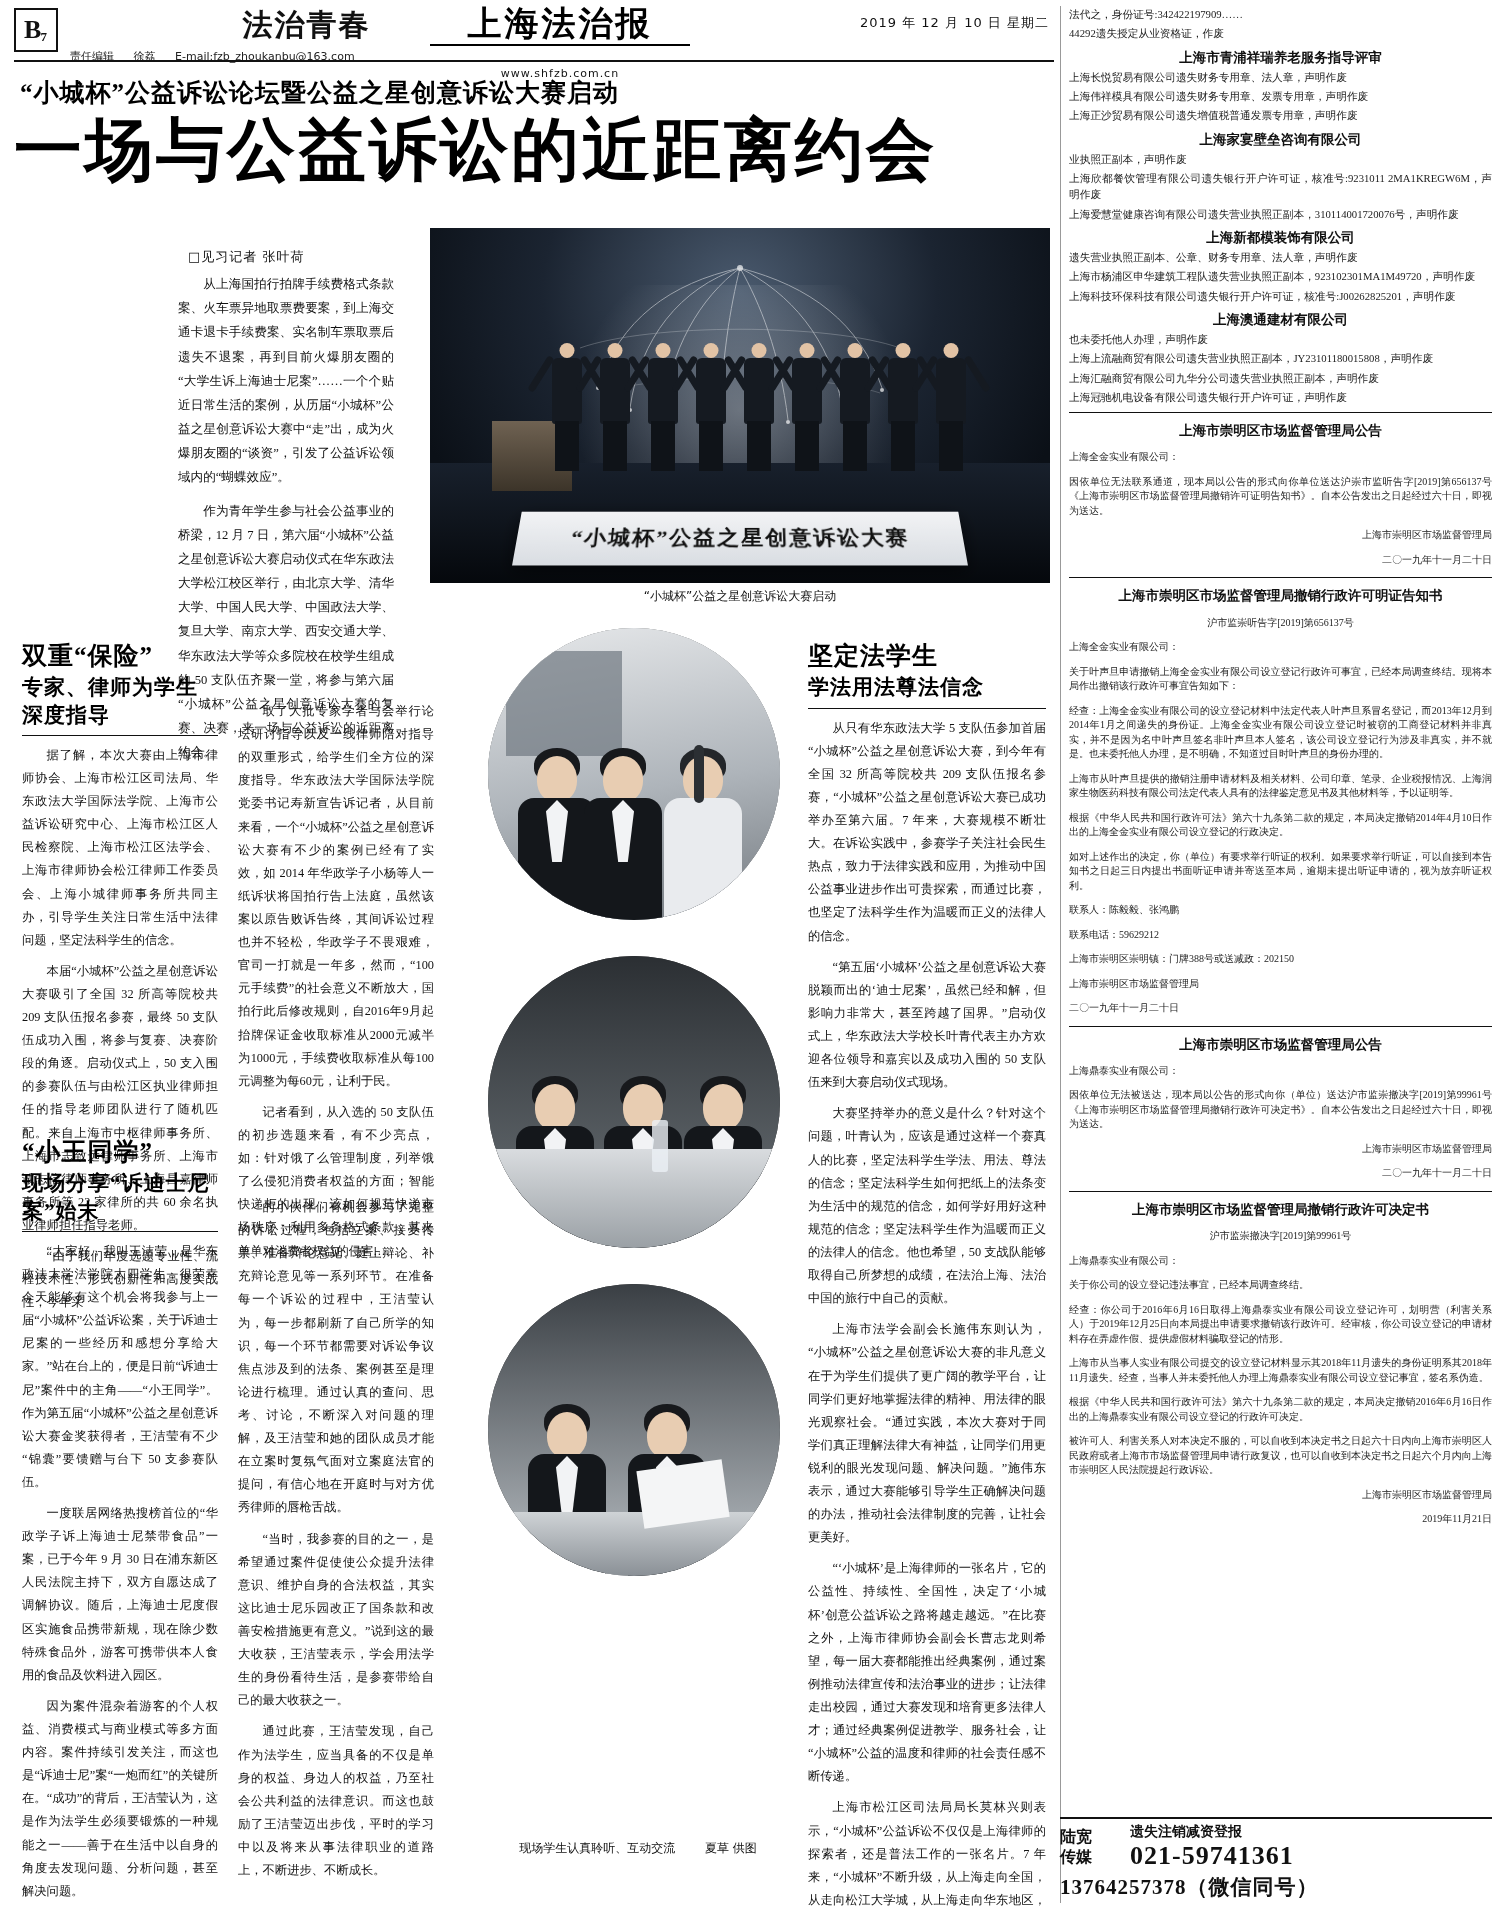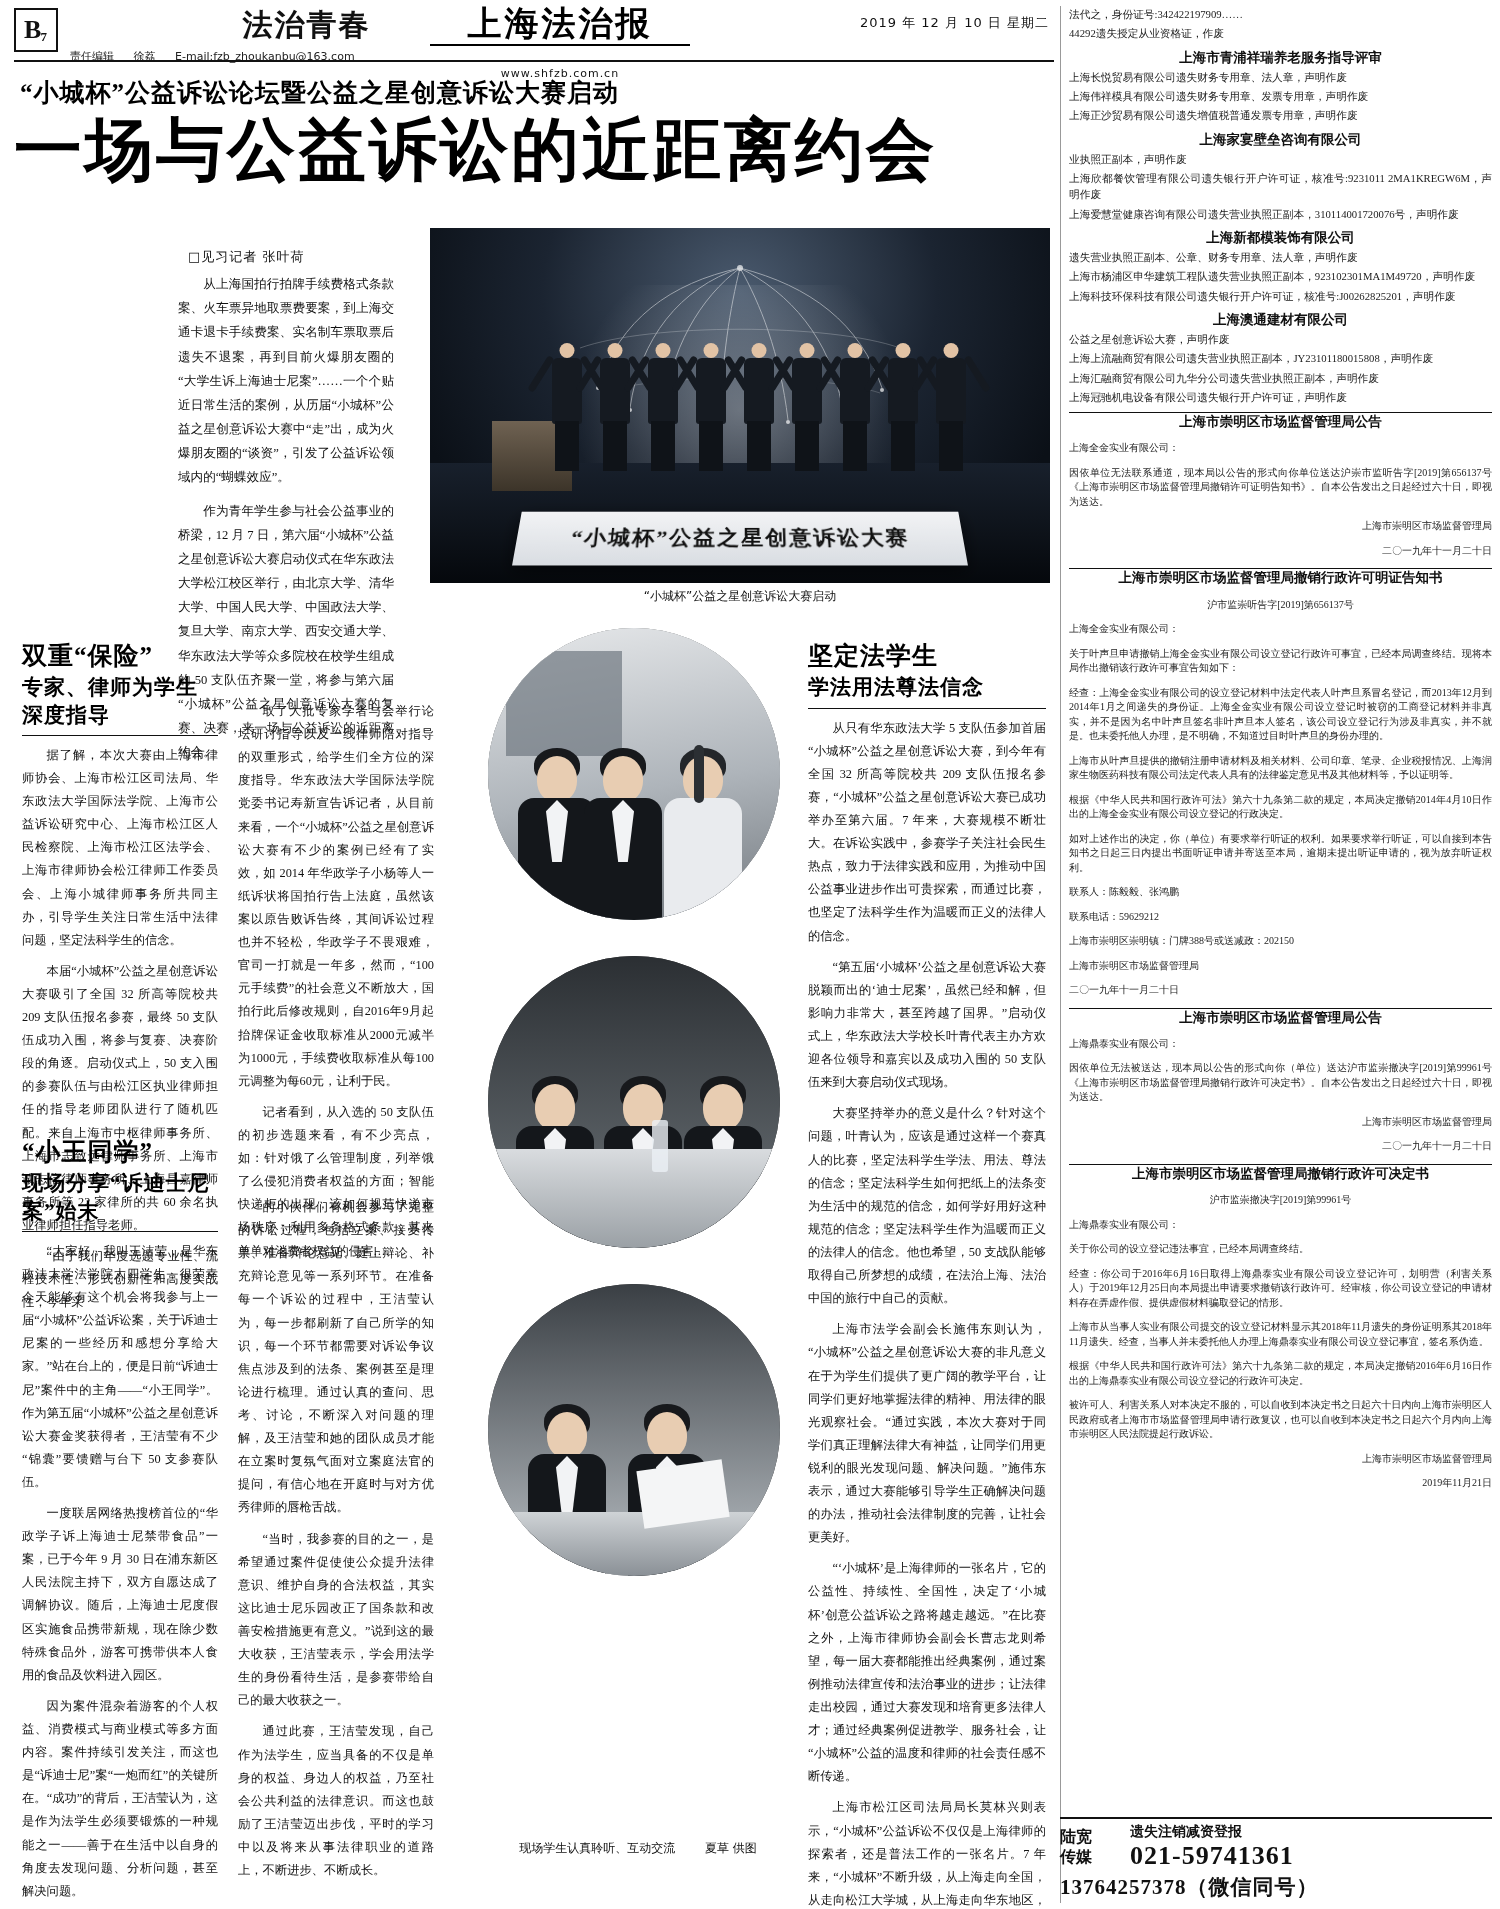--- a/index.html
+++ b/index.html
@@ -84,21 +84,21 @@
   
   .rail {
     position:absolute; left:1060px; top:6px; width:432px; height:1897px;
     border-left:1px solid #999;
     padding-left:8px;
   }
   .rail-block { margin-bottom:7px; }
   .rail-head {
     font-family:"Liberation Serif",serif; font-weight:bold;
     font-size:13.5px; line-height:1.35; text-align:center;
-    border-top:1.5px solid #111; padding-top:0; margin-bottom:2px;
+    border-top:1.5px solid #111; padding-top:9px; margin-bottom:2px;
   }
   .rail-head.plain { border-top:none; padding-top:0; }
   .rail-body {
     font-family:"Liberation Serif",serif;
     font-size:10.7px; line-height:1.52; text-align:justify; color:#1a1a1a;
   }
   .rail-body p { margin:0 0 3px 0; }
   .rail-right { text-align:right; }
   .rail-center { text-align:center; }
 
@@ -531,21 +531,21 @@
       <div class="rail-body">
         <p>遗失营业执照正副本、公章、财务专用章、法人章，声明作废</p>
         <p>上海市杨浦区申华建筑工程队遗失营业执照正副本，923102301MA1M49720，声明作废</p>
         <p>上海科技环保科技有限公司遗失银行开户许可证，核准号:J00262825201，声明作废</p>
       </div>
     </div>
 
     <div class="rail-block">
       <div class="rail-head plain">上海澳通建材有限公司</div>
       <div class="rail-body">
-        <p>公益之星创意诉讼大赛，声明作废</p>
+        <p>也未委托他人办理，声明作废</p>
         <p>上海上流融商贸有限公司遗失营业执照正副本，JY23101180015808，声明作废</p>
         <p>上海汇融商贸有限公司九华分公司遗失营业执照正副本，声明作废</p>
         <p>上海冠驰机电设备有限公司遗失银行开户许可证，声明作废</p>
       </div>
     </div>
 
     <div class="rail-block">
       <div class="rail-head">上海市崇明区市场监督管理局公告</div>
       <div class="rail-fine">
         <p>上海全金实业有限公司：</p>

